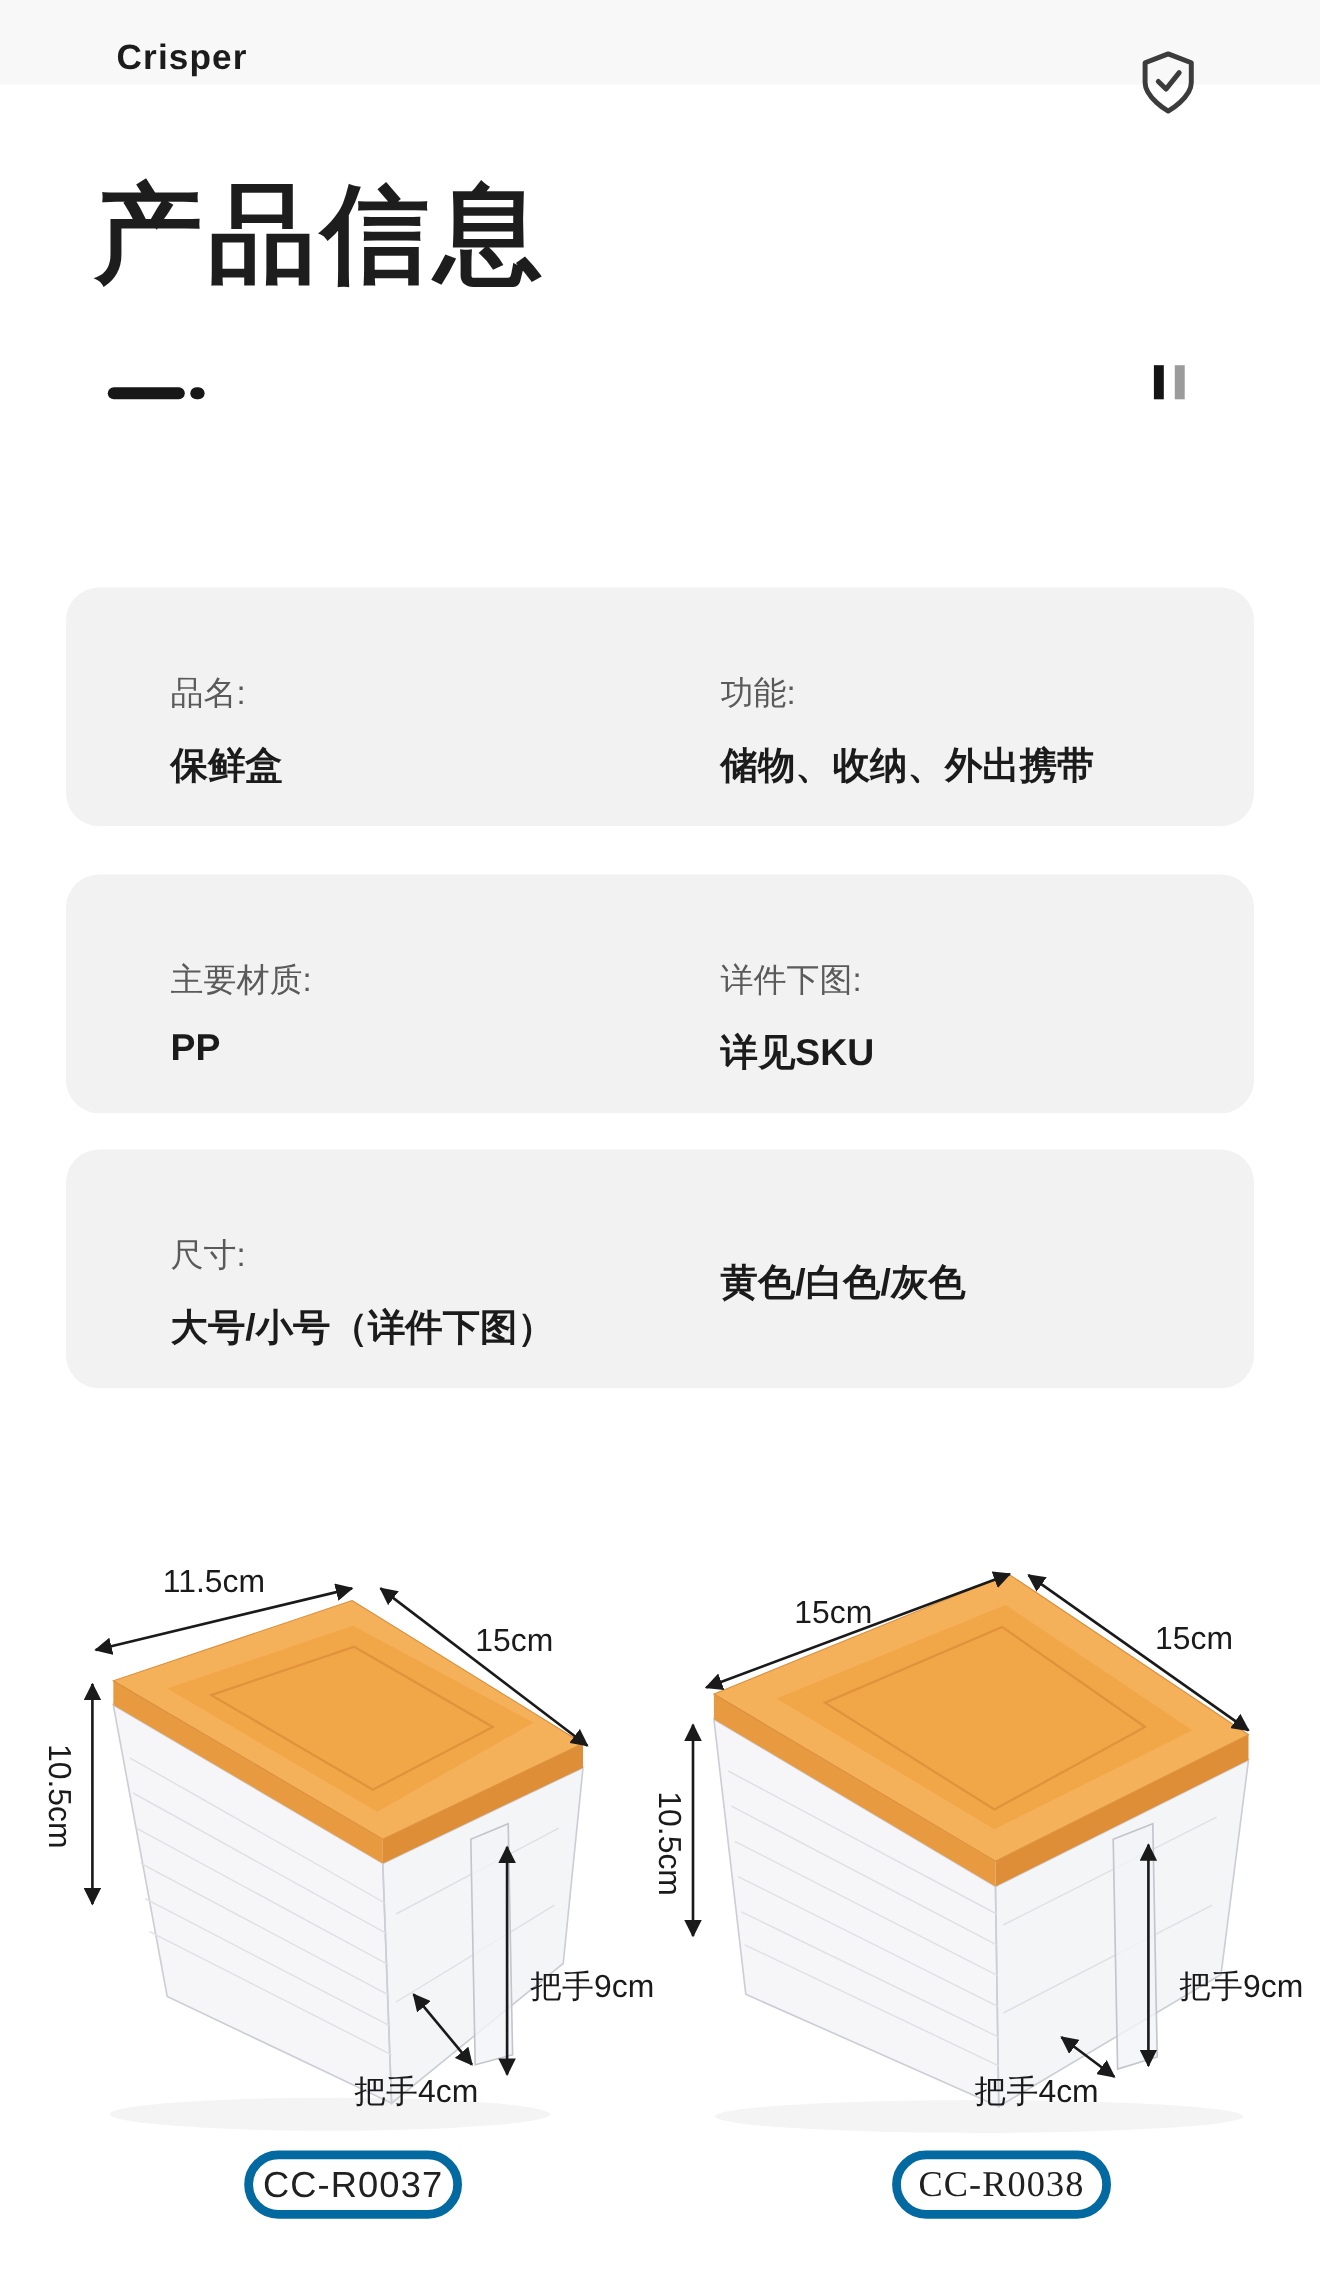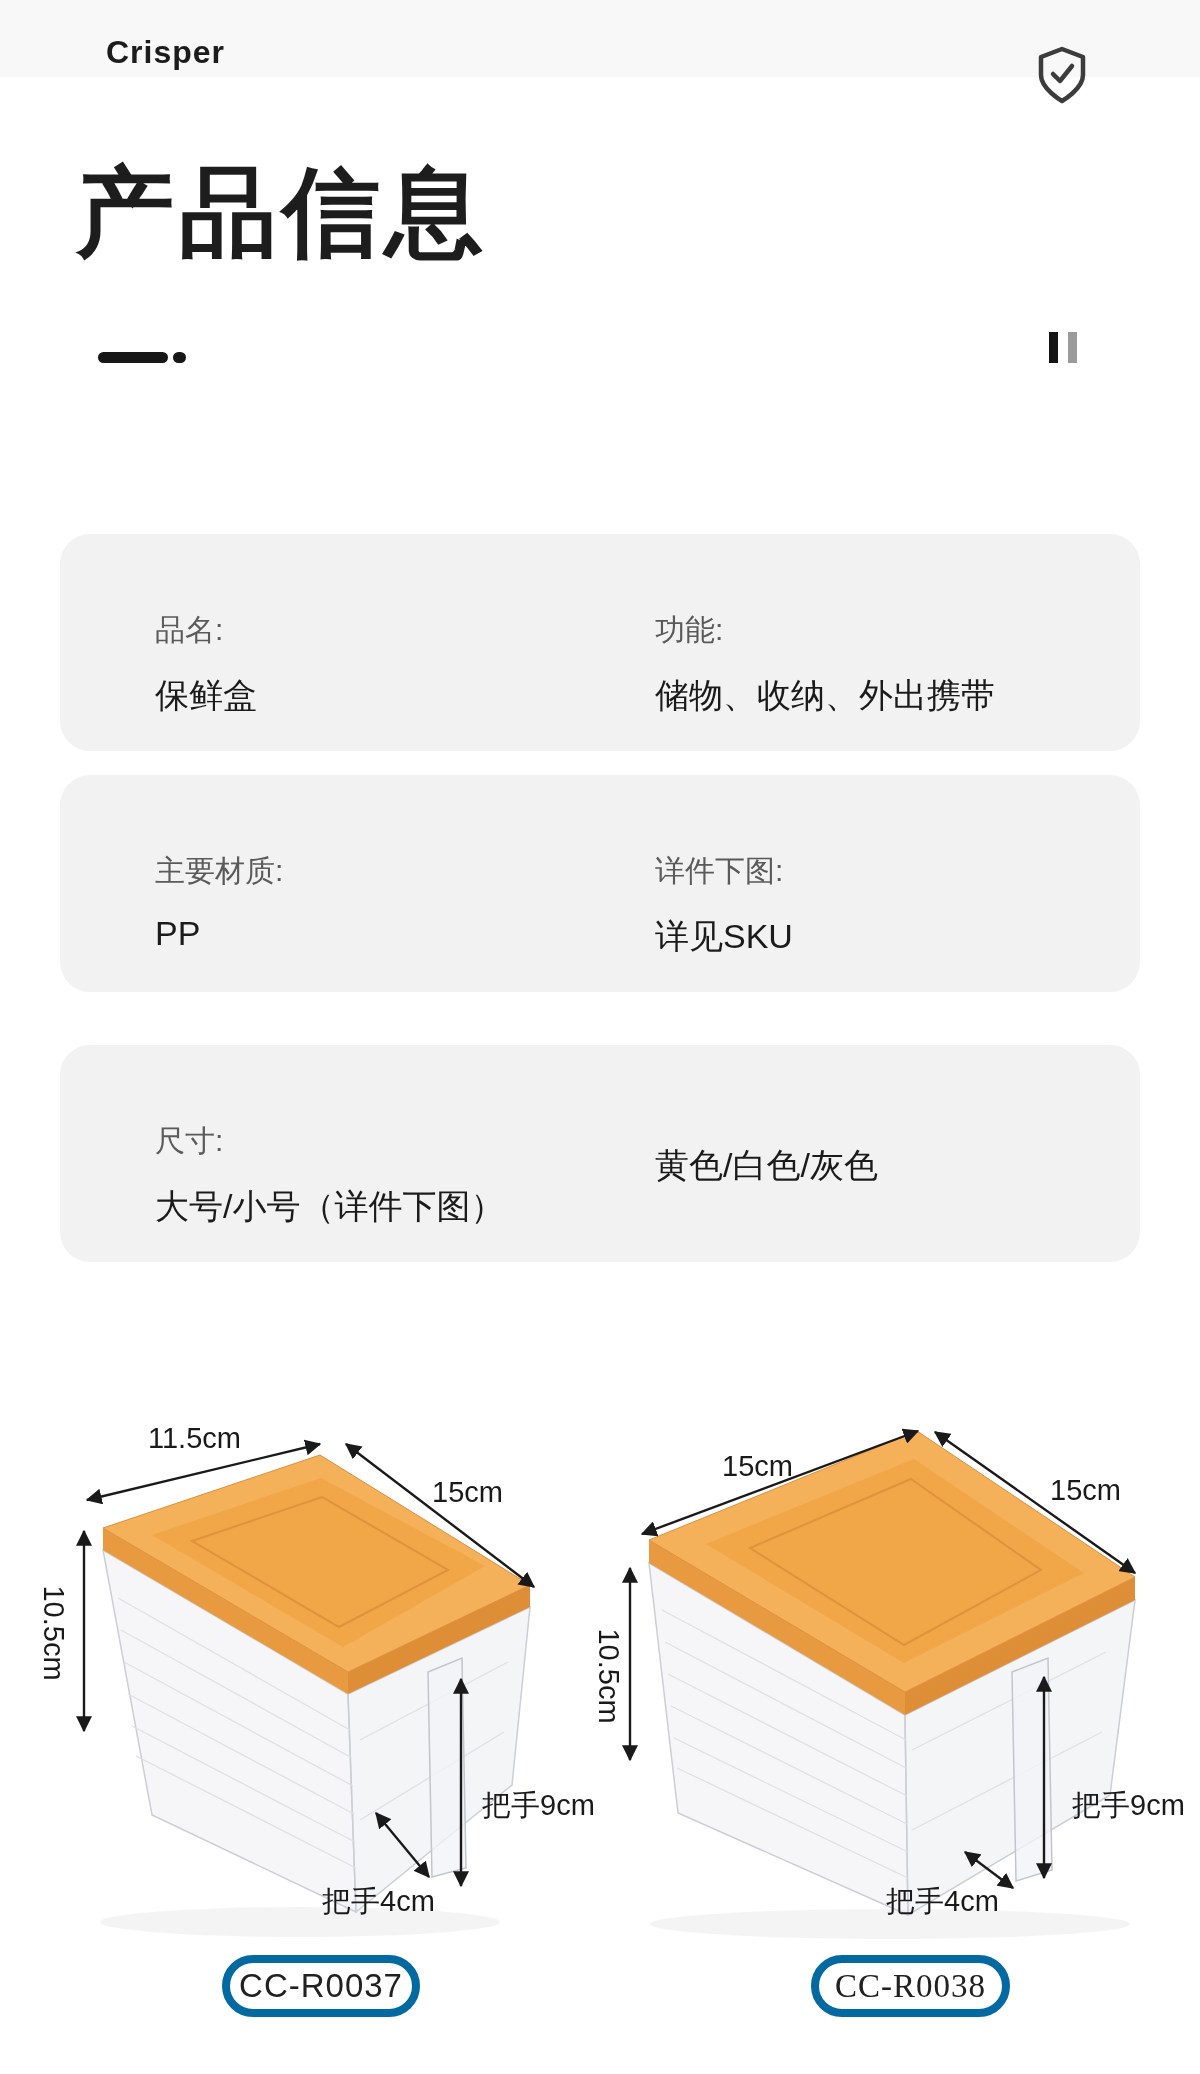--- a/index.html
+++ b/index.html
@@ -1,32 +1,32 @@
 <!DOCTYPE html>
 <html><head>
 <meta charset="utf-8">
 <style>
   html,body{margin:0;padding:0;background:#ffffff;}
   .page{position:relative;width:1200px;height:2074px;background:#ffffff;overflow:hidden;
         font-family:"Liberation Sans",sans-serif;color:#1c1c1c;}
   .topband{position:absolute;left:0;top:0;width:1200px;height:77px;background:#f8f8f8;}
   .brand{position:absolute;left:106px;top:34px;font-size:32px;font-weight:700;letter-spacing:1px;color:#1c1c1c;}
   .shield{position:absolute;left:1034px;top:44px;width:56px;height:64px;}
-  .title{position:absolute;left:76px;top:160px;margin:0;font-size:98px;line-height:1.08;
+  .title{position:absolute;left:86px;top:160px;margin:0;font-size:98px;line-height:1.08;
          font-weight:800;letter-spacing:5px;color:#1d1d1d;}
   .deco-bar{position:absolute;left:98px;top:352px;width:70px;height:11px;border-radius:6px;background:#171717;}
   .deco-dot{position:absolute;left:173px;top:352px;width:13px;height:11px;border-radius:6px;background:#171717;}
   .pausebar{position:absolute;top:332px;width:9px;height:31px;}
   .pb1{left:1049px;background:#141414;}
   .pb2{left:1068px;background:#9b9b9b;}
   .card{position:absolute;left:60px;width:1080px;height:217px;background:#f2f2f2;border-radius:30px;box-sizing:border-box;}
-  .card1{top:534px}.card2{top:775px}.card3{top:1045px}
+  .card1{top:534px}.card2{top:795px}.card3{top:1045px}
   .card-inner{display:grid;grid-template-columns:500px 1fr;padding:76px 20px 0 95px;}
   .spec-label{font-size:30px;color:#5a5a5a;}
-  .spec-value{font-size:34px;color:#1b1b1b;margin-top:22px;}
+  .spec-value{font-size:34px;color:#1b1b1b;margin-top:22px;font-weight:bold;}
   .figures{position:absolute;left:0;top:1400px;width:1200px;height:674px;}
   .dim{position:absolute;font-size:29px;color:#1a1a1a;white-space:nowrap;font-weight:500;}
   .dim-vert{transform:translate(-50%,-50%) rotate(90deg);}
   .badge{position:absolute;top:1955px;height:62px;border:8px solid #0369a1;border-radius:33px;
          display:flex;align-items:center;justify-content:center;font-size:33px;color:#212121;
          letter-spacing:1px;box-sizing:border-box;background:#fff;}
   .badge1{left:222px;width:198px;}
   .badge2{left:811px;width:199px;font-family:Liberation Serif, serif;}
   .arrow{stroke:#1a1a1a;stroke-width:2.4;}
   .rib{stroke:#dfe0e5;stroke-width:1.3;}

